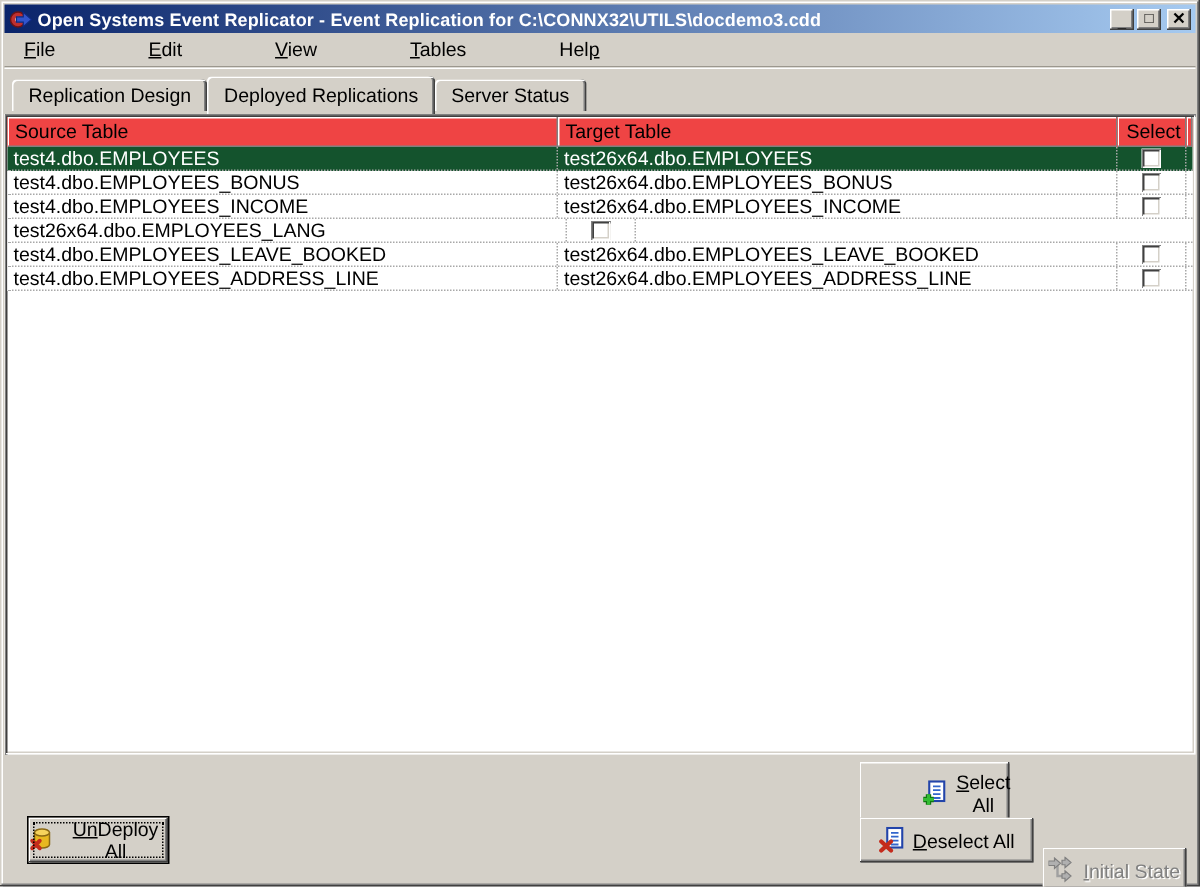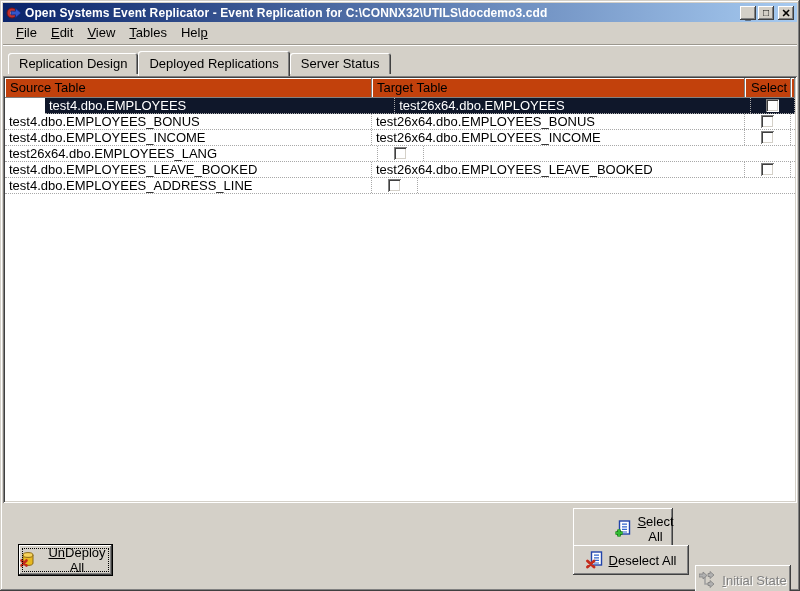--- a/index.html
+++ b/index.html
@@ -30,21 +30,21 @@
                 inset -2px -2px 0 #808080, inset 2px 2px 0 #D4D0C8;
     font-family:"Liberation Sans", sans-serif; font-size:10px; font-weight:bold; color:#000;
     display:flex; align-items:center; justify-content:center; line-height:10px; padding:0;
   }
   .wbtn.min span { margin-top:6px; }
   .wbtn.cls { margin-left:4px; font-size:11px; }
 
   
   .menubar {
     position:absolute; left:3px; top:22px; right:3px; height:22px;
-    display:flex; align-items:center; padding-left:6px; background:#D4D0C8;
+    display:flex; align-items:center; padding-left:6px; background:#D4D0C8;gap:48px;
   }
   .menu-item { font-size:13px; color:#000; padding:3px 7px 4px 7px; cursor:default; }
   .menu-item u { text-decoration:underline; }
   .menu-sep {
     position:absolute; left:3px; top:44px; right:3px; height:2px;
     border-top:1px solid #9B978E; border-bottom:1px solid #FFFFFF;
   }
 
   
   .tabstrip {
@@ -63,36 +63,36 @@
 
   
   .listctl {
     position:absolute; left:3px; top:76px; width:794px; height:427px; background:#FFFFFF;
     box-shadow: inset 1px 1px 0 #808080, inset -1px -1px 0 #FFFFFF,
                 inset 2px 2px 0 #404040, inset -2px -2px 0 #D4D0C8;
     padding:2px; overflow:hidden;
   }
   .lheader { display:flex; height:20px; background:#D4D0C8; }
   .hcell {
-    background:#c2410c; font-size:13px; color:#000; padding:2px 0 0 5px;
+    background:#ef4444; font-size:13px; color:#000; padding:2px 0 0 5px;
     box-shadow: inset -1px -1px 0 #808080, inset 1px 1px 0 #FFFFFF;
     white-space:nowrap; overflow:hidden; cursor:default;
   }
   .h-src { width:367px; }
   .h-tgt { width:373px; }
   .h-sel { width:46px; padding-left:6px; }
   .h-fill { flex:1 1 auto; padding:0; }
 
   .lbody { background:#fff; }
   .trow { display:flex; height:16px; border-bottom:1px dotted #A8A8A8; background:#FFFFFF; }
   .trow .cell { font-size:13px; line-height:15px; color:#000; padding-left:4px; white-space:nowrap; overflow:hidden; }
   .c-src { width:367px; border-right:1px dotted #A8A8A8; }
   .c-tgt { width:373px; border-right:1px dotted #A8A8A8; }
   .c-sel { width:46px; display:flex; align-items:center; justify-content:center; padding:0; border-right:1px dotted #A8A8A8; }
-  .trow.selected { background:#0f172a;margin-left:40px; }
+  .trow.selected { background:#14532d; }
   .trow.selected .cell { color:#FFFFFF; }
 
   .cb {
     width:13px; height:13px; background:#FFFFFF; display:inline-block;
     box-shadow: inset 1px 1px 0 #808080, inset -1px -1px 0 #FFFFFF,
                 inset 2px 2px 0 #404040, inset -2px -2px 0 #D4D0C8;
   }
 
   
   .btn {
@@ -197,20 +197,21 @@
         </div>
         <div class="trow">
           <div class="cell c-src">test4.dbo.EMPLOYEES_LEAVE_BOOKED</div>
           <div class="cell c-tgt">test26x64.dbo.EMPLOYEES_LEAVE_BOOKED</div>
           <div class="c-sel">
             <span class="cb"></span>
           </div>
         </div>
         <div class="trow">
           <div class="cell c-src">test4.dbo.EMPLOYEES_ADDRESS_LINE</div>
+          <div class="cell c-tgt">test26x64.dbo.EMPLOYEES_ADDRESS_LINE</div>
           <div class="c-sel">
             <span class="cb"></span>
           </div>
         </div>
       </div>
   </div>
 
   <button class="btn focused" id="btn-undeploy">
     <span class="ico">
       <svg width="18" height="18" viewBox="0 0 18 18">

